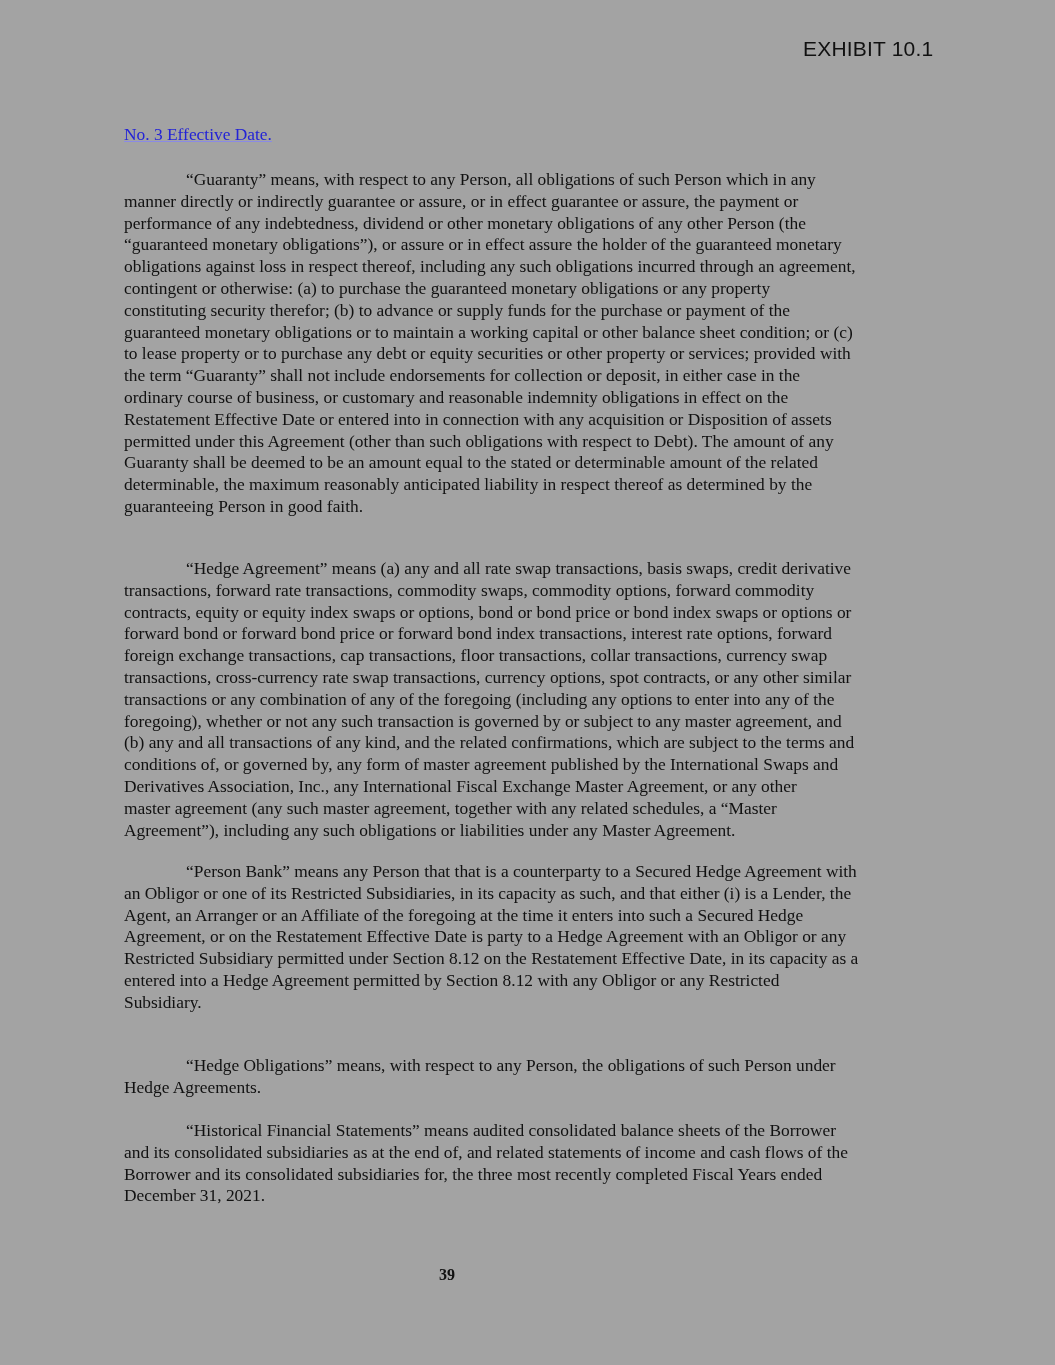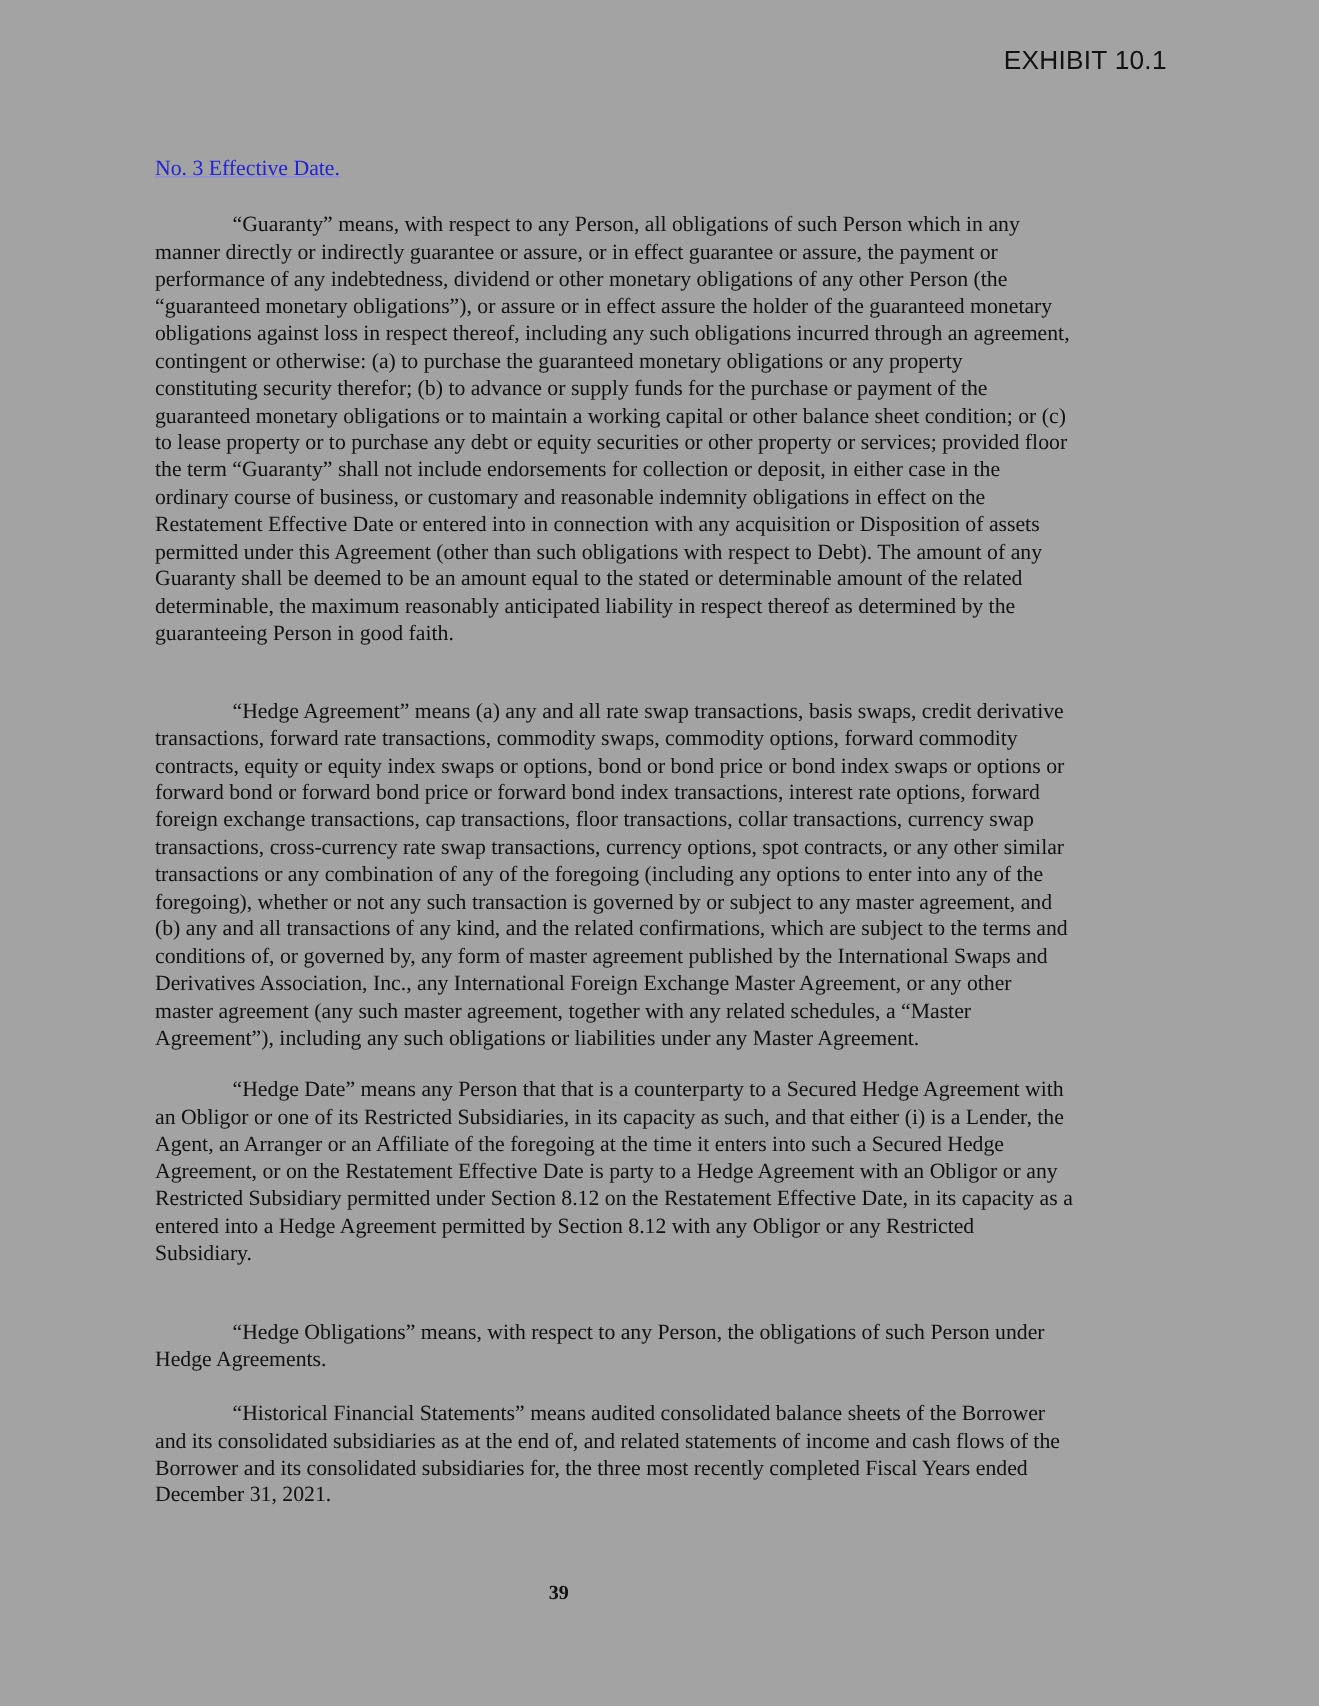--- a/index.html
+++ b/index.html
@@ -32,46 +32,46 @@
   <div id="body">
       <div class="para" style="top: 169px;">
         <div class="line indent"><span>“</span><span class="u">Guaranty</span><span>” means, with respect to any Person, all obligations of such Person which in any</span></div>
         <div class="line"><span>manner directly or indirectly guarantee or assure, or in effect guarantee or assure, the payment or</span></div>
         <div class="line"><span>performance of any indebtedness, dividend or other monetary obligations of any other Person (the</span></div>
         <div class="line"><span>“</span><span class="u">guaranteed monetary obligations</span><span>”), or assure or in effect assure the holder of the guaranteed monetary</span></div>
         <div class="line"><span>obligations against loss in respect thereof, including any such obligations incurred through an agreement,</span></div>
         <div class="line"><span>contingent or otherwise:  (a) to purchase the guaranteed monetary obligations or any property</span></div>
         <div class="line"><span>constituting security therefor; (b) to advance or supply funds for the purchase or payment of the</span></div>
         <div class="line"><span>guaranteed monetary obligations or to maintain a working capital or other balance sheet condition; or (c)</span></div>
-        <div class="line"><span>to lease property or to purchase any debt or equity securities or other property or services; </span><span class="u">provided</span><span> floor</span></div>
+        <div class="line"><span>to lease property or to purchase any debt or equity securities or other property or services; </span><span class="u">provided</span><span> with</span></div>
         <div class="line"><span>the term “Guaranty” shall not include endorsements for collection or deposit, in either case in the</span></div>
         <div class="line"><span>ordinary course of business, or customary and reasonable indemnity obligations in effect on the</span></div>
         <div class="line"><span>Restatement Effective Date or entered into in connection with any acquisition or Disposition of assets</span></div>
         <div class="line"><span>permitted under this Agreement (other than such obligations with respect to Debt).  The amount of any</span></div>
         <div class="line"><span>Guaranty shall be deemed to be an amount equal to the stated or determinable amount of the related</span></div>
         <div class="line"><span>determinable, the maximum reasonably anticipated liability in respect thereof as determined by the</span></div>
         <div class="line"><span>guaranteeing Person in good faith.</span></div>
       </div>
       <div class="para" style="top: 558px;">
         <div class="line indent"><span>“</span><span class="u">Hedge Agreement</span><span>” means (a) any and all rate swap transactions, basis swaps, credit derivative</span></div>
         <div class="line"><span>transactions, forward rate transactions, commodity swaps, commodity options, forward commodity</span></div>
         <div class="line"><span>contracts, equity or equity index swaps or options, bond or bond price or bond index swaps or options or</span></div>
         <div class="line"><span>forward bond or forward bond price or forward bond index transactions, interest rate options, forward</span></div>
         <div class="line"><span>foreign exchange transactions, cap transactions, floor transactions, collar transactions, currency swap</span></div>
         <div class="line"><span>transactions, cross-currency rate swap transactions, currency options, spot contracts, or any other similar</span></div>
         <div class="line"><span>transactions or any combination of any of the foregoing (including any options to enter into any of the</span></div>
         <div class="line"><span>foregoing), whether or not any such transaction is governed by or subject to any master agreement, and</span></div>
         <div class="line"><span>(b) any and all transactions of any kind, and the related confirmations, which are subject to the terms and</span></div>
         <div class="line"><span>conditions of, or governed by, any form of master agreement published by the International Swaps and</span></div>
-        <div class="line"><span>Derivatives Association, Inc., any International Foreign Exchange Master Agreement, or any other</span></div>
+        <div class="line"><span>Derivatives Association, Inc., any International Fiscal Exchange Master Agreement, or any other</span></div>
         <div class="line"><span>master agreement (any such master agreement, together with any related schedules, a “</span><span class="u">Master </span></div>
         <div class="line"><span class="u">Agreement</span><span>”), including any such obligations or liabilities under any Master Agreement.</span></div>
       </div>
       <div class="para" style="top: 861px;">
-        <div class="line indent"><span>“</span><span class="u">Hedge Date</span><span>” means any Person that that is a counterparty to a Secured Hedge Agreement with</span></div>
+        <div class="line indent"><span>“</span><span class="u">Person Bank</span><span>” means any Person that that is a counterparty to a Secured Hedge Agreement with</span></div>
         <div class="line"><span>an Obligor or one of its Restricted Subsidiaries, in its capacity as such, and that either (i) is a Lender, the</span></div>
         <div class="line"><span>Agent, an Arranger or an Affiliate of the foregoing at the time it enters into such a Secured Hedge</span></div>
         <div class="line"><span>Agreement, or on the Restatement Effective Date is party to a Hedge Agreement with an Obligor or any</span></div>
         <div class="line"><span>Restricted Subsidiary permitted under </span><span class="u">Section 8.12</span><span> on the Restatement Effective Date, in its capacity as a</span></div>
         <div class="line"><span>entered into a Hedge Agreement permitted by </span><span class="u">Section 8.12</span><span> with any Obligor or any Restricted</span></div>
         <div class="line"><span>Subsidiary.</span></div>
       </div>
       <div class="para" style="top: 1055px;">
         <div class="line indent"><span>“</span><span class="u">Hedge Obligations</span><span>” means, with respect to any Person, the obligations of such Person under</span></div>
         <div class="line"><span>Hedge Agreements.</span></div>

